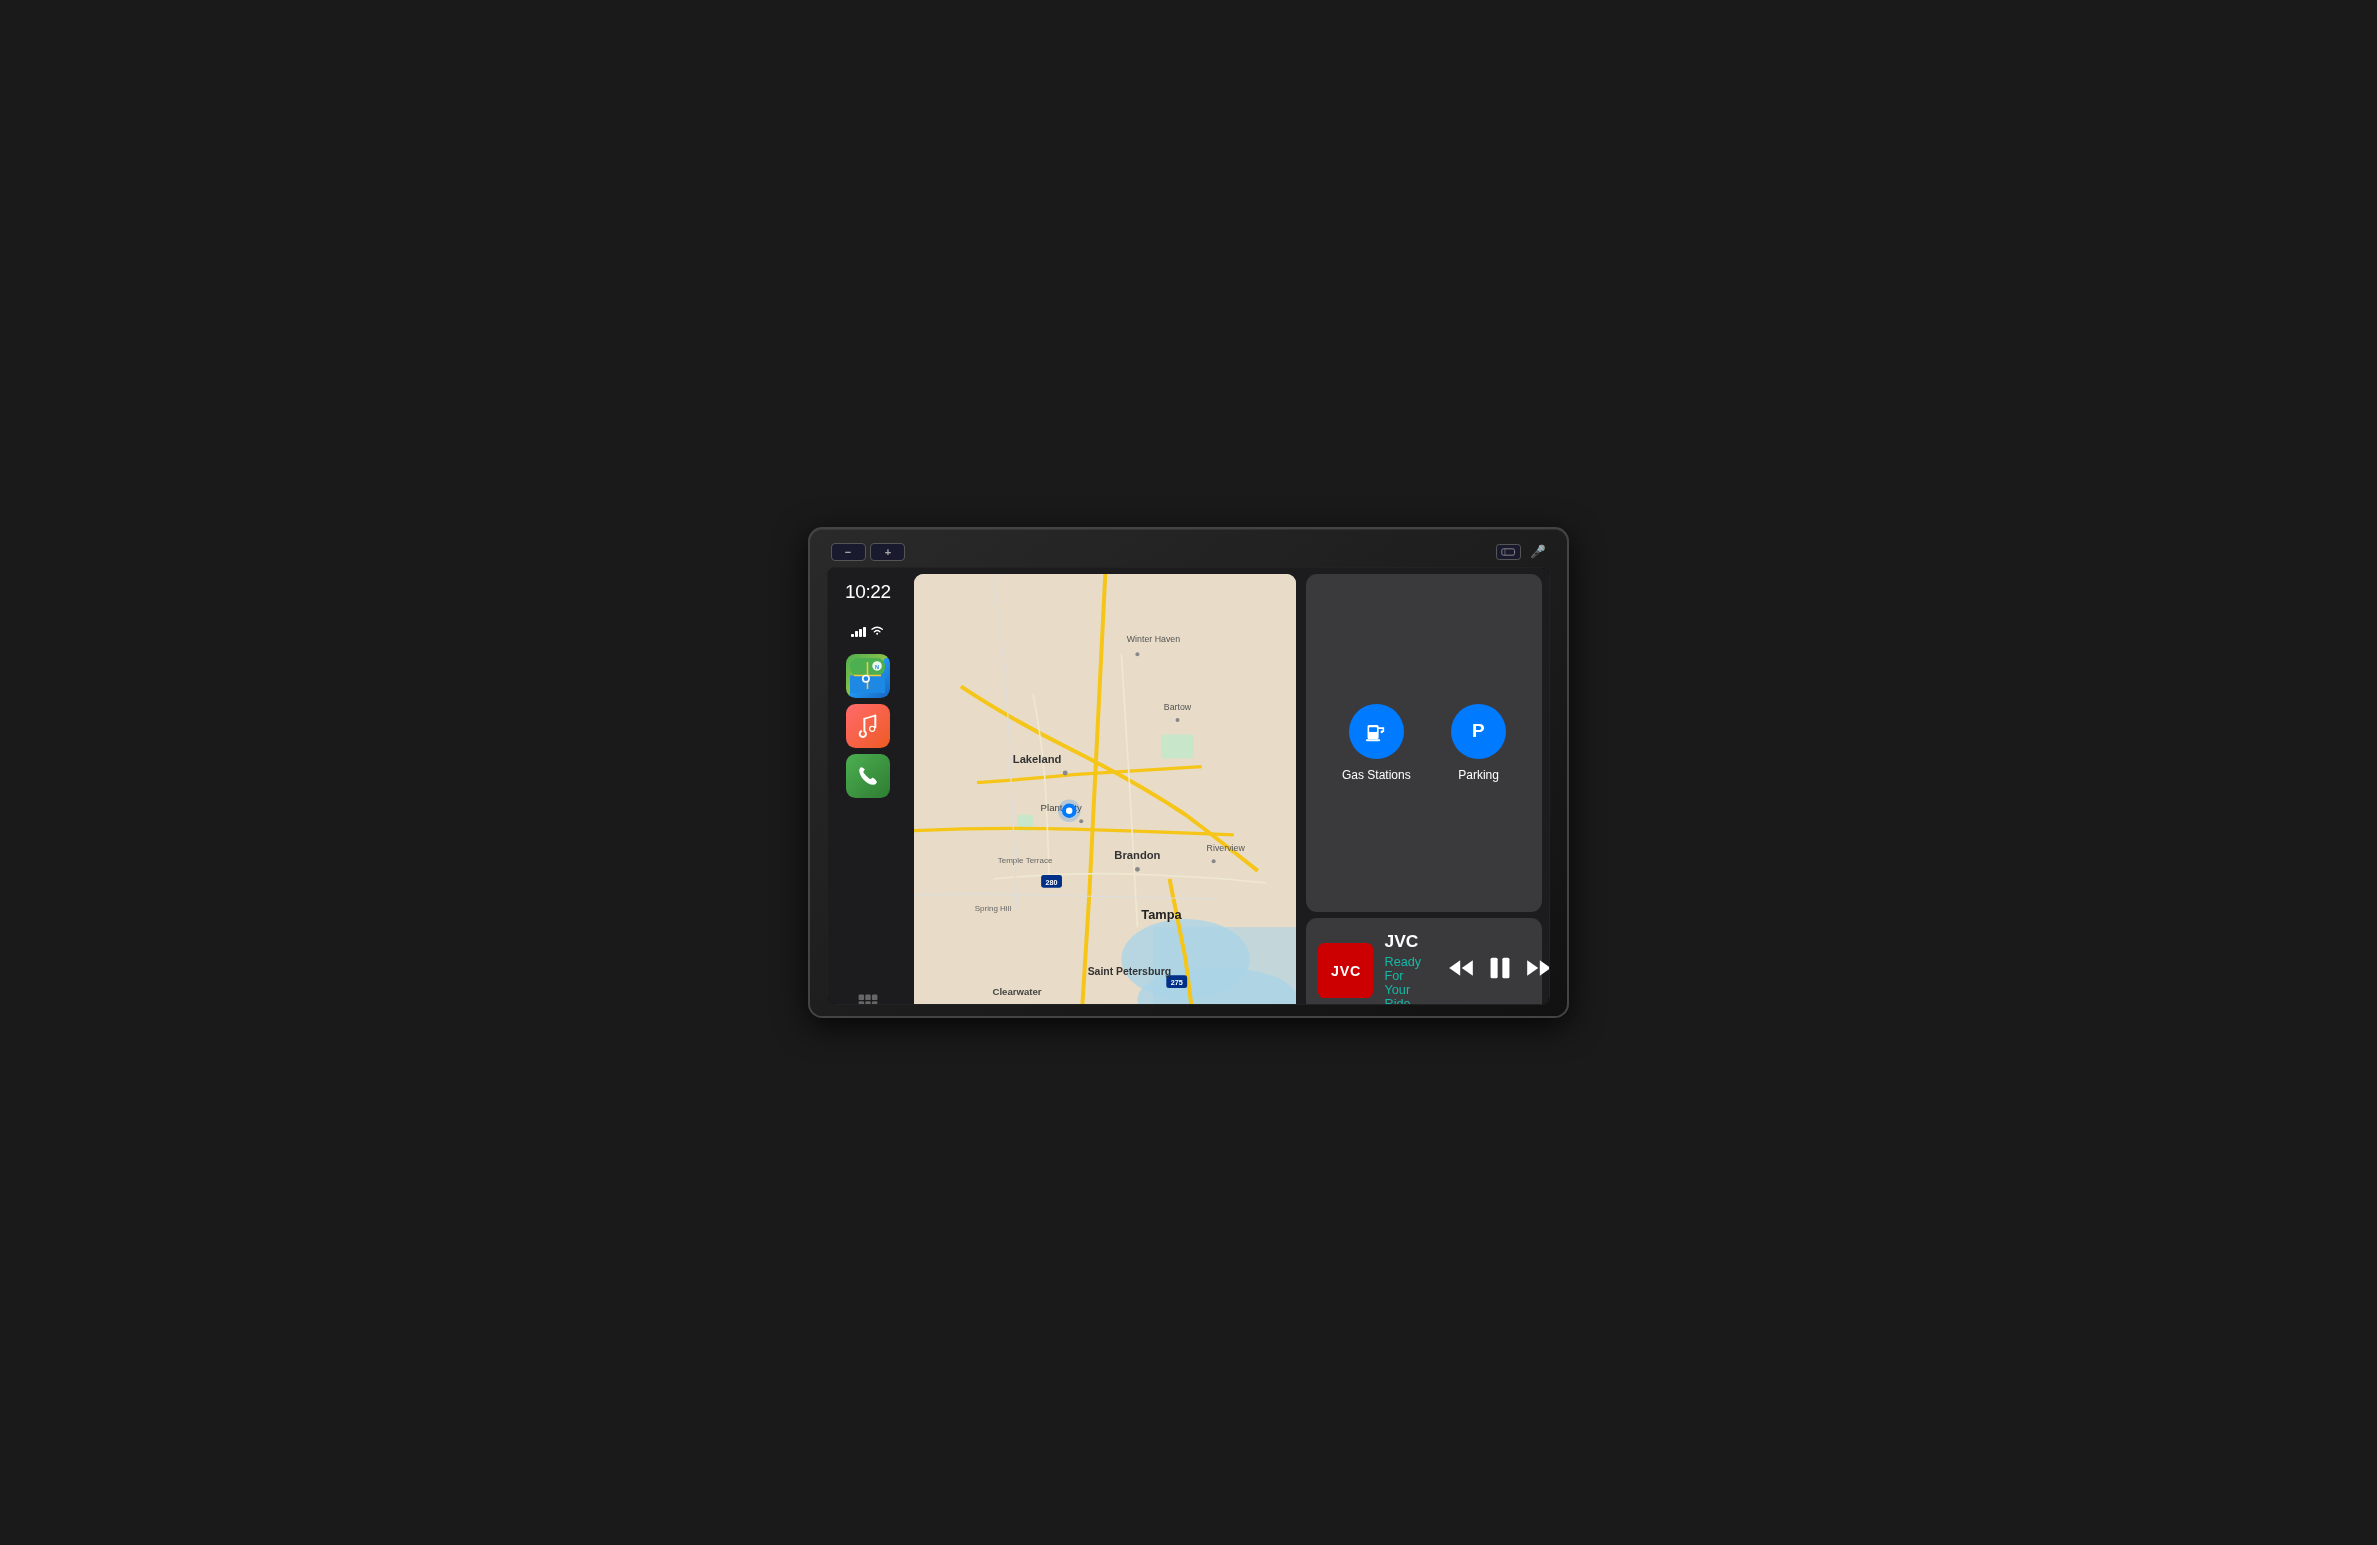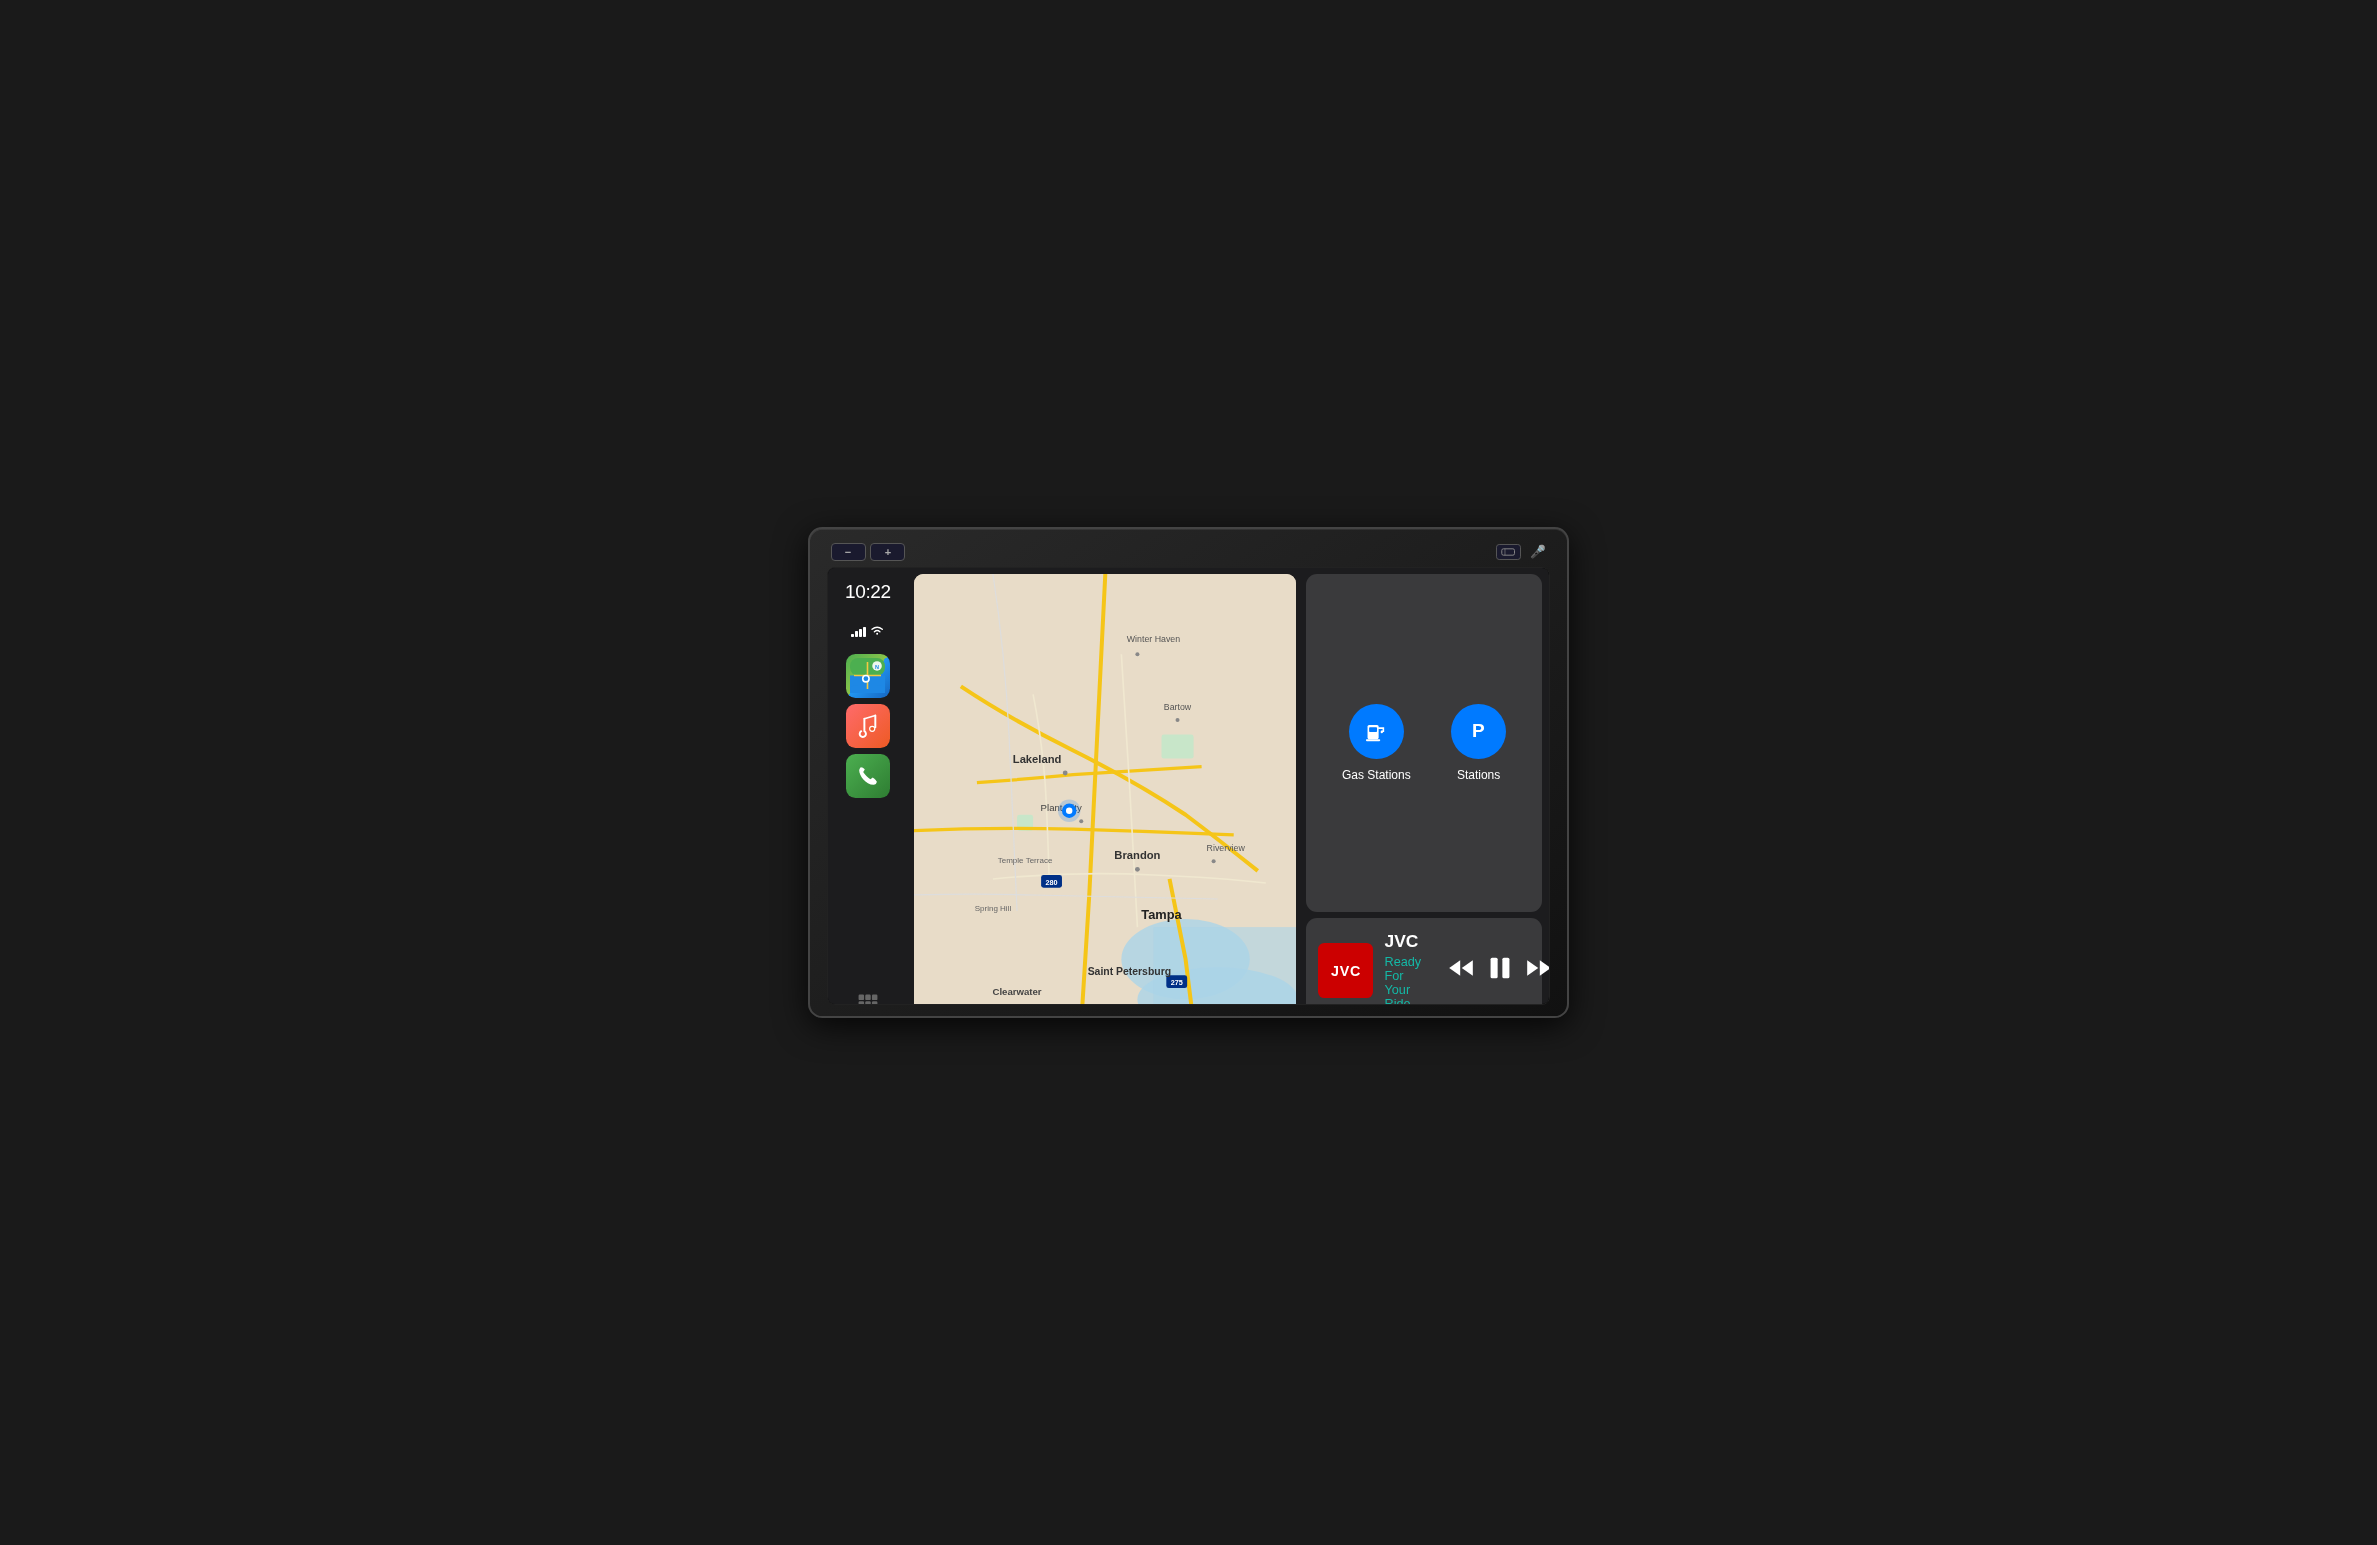--- a/index.html
+++ b/index.html
@@ -492,21 +492,21 @@
               </div>
               <span class="action-label">Gas Stations</span>
             </div>
 
             <div class="action-item">
               <div class="action-circle">
                 <svg width="28.5" height="28.5" viewBox="0 0 36 36">
                   <text x="18" y="25" text-anchor="middle" font-size="24" font-weight="700" fill="white">P</text>
                 </svg>
               </div>
-              <span class="action-label">Stations</span>
+              <span class="action-label">Parking</span>
             </div>
 
           </div>
 
           <div class="media-card">
 
             <div class="media-info-row">
               <div class="album-art">
                 <span class="album-art-text">JVC</span>
               </div>

